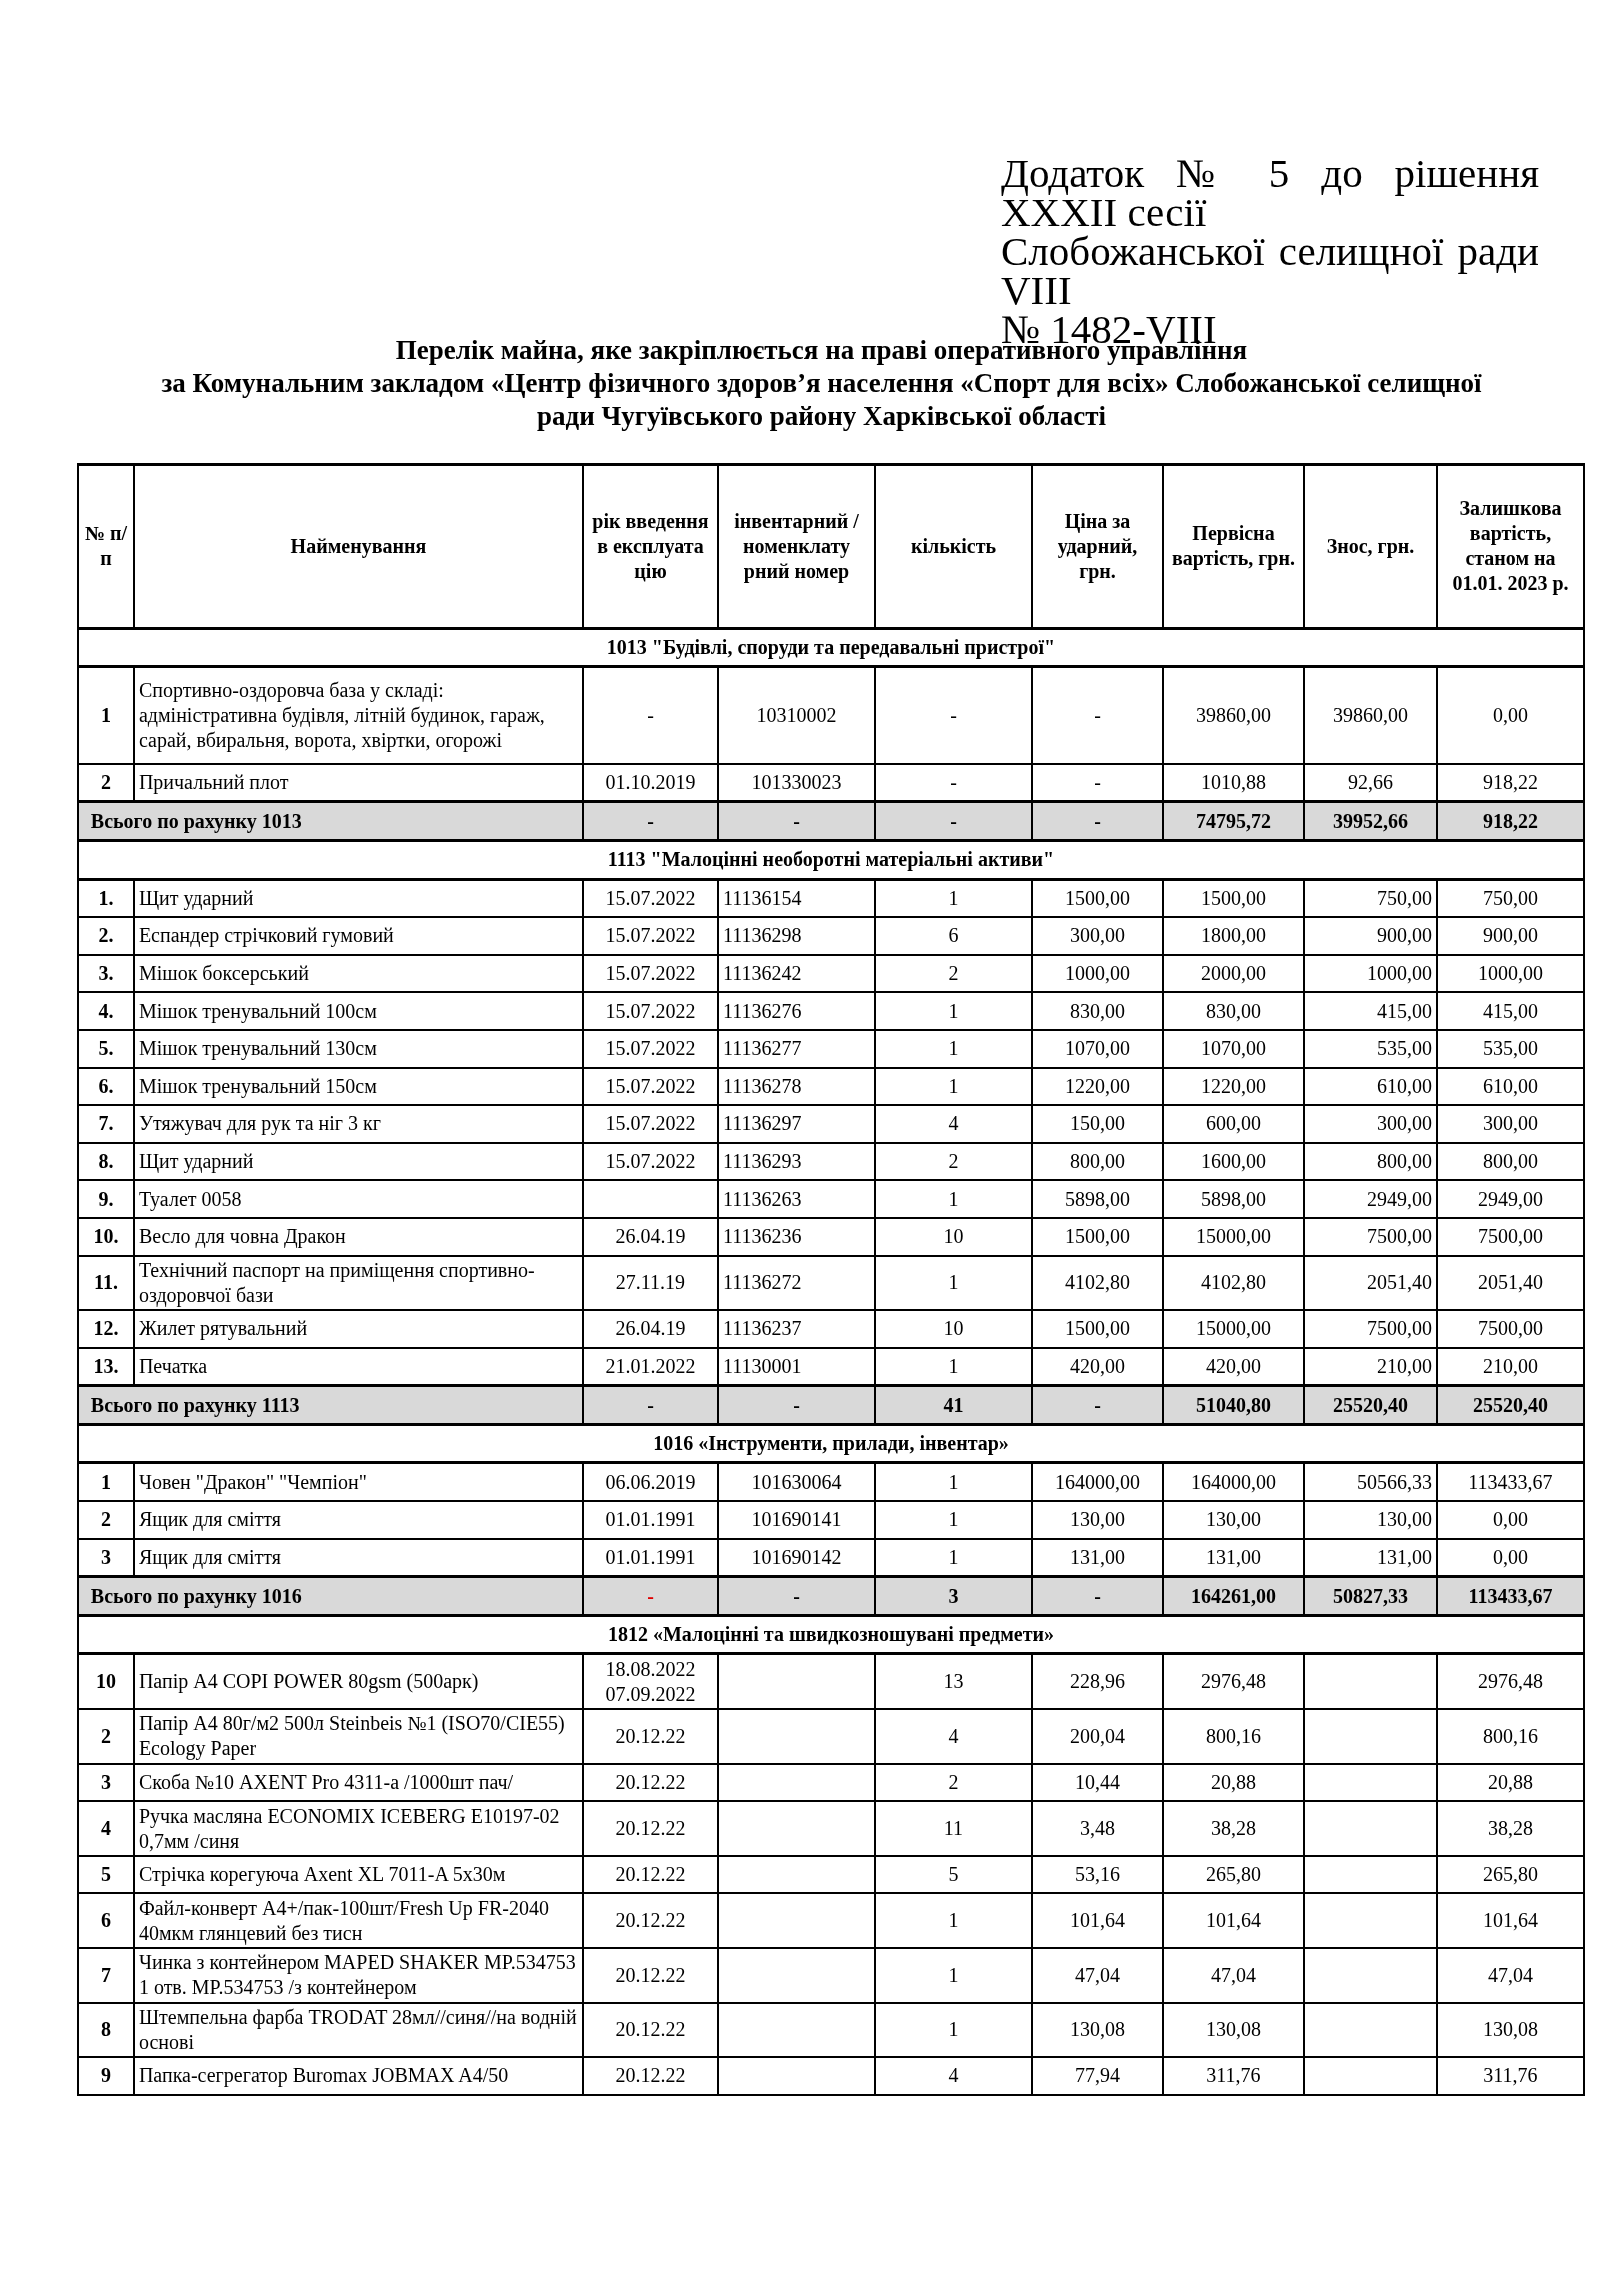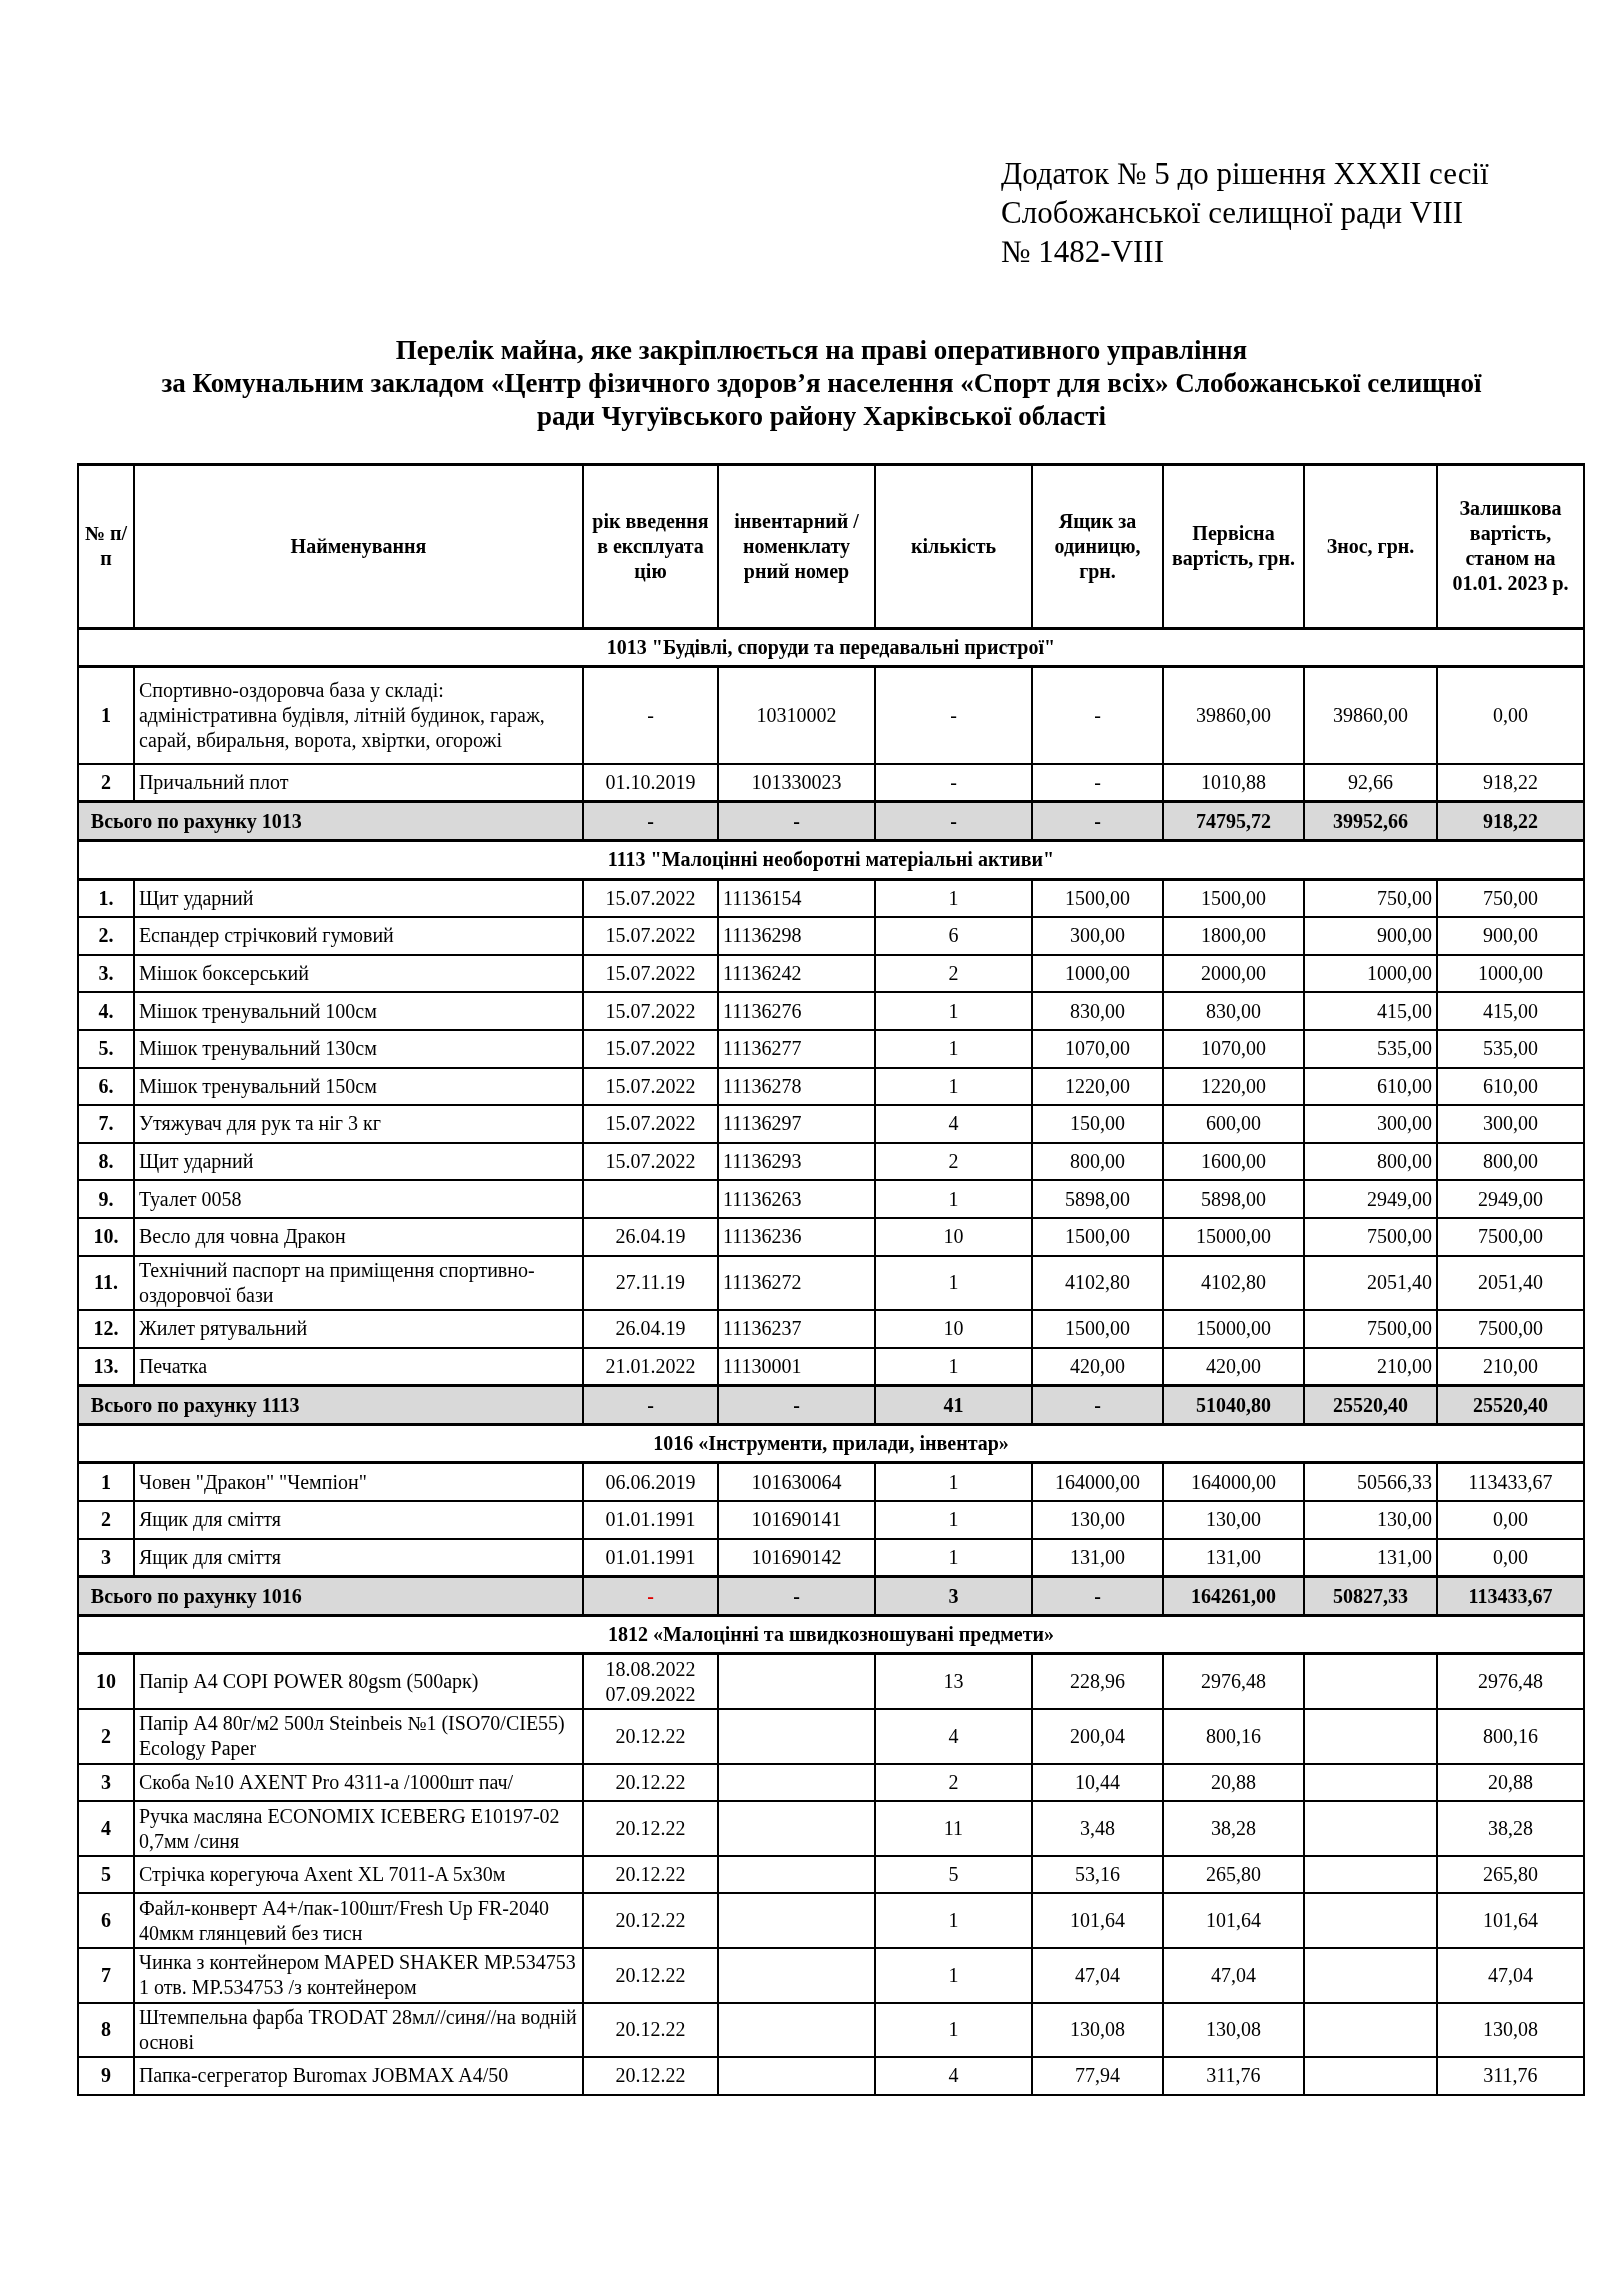--- a/index.html
+++ b/index.html
@@ -1,17 +1,17 @@
 <!DOCTYPE html>
 <html style="font-size:10.5px"><head>
 <meta charset="utf-8">
 <style>
   html, body { margin: 0; padding: 0; background: #ffffff; }
   body { width: 1623px; height: 2295px; position: relative; font-family: "Liberation Serif", serif; color: #000; }
-  .annex { position: absolute; left: 1001px; top: 154px; width: 538px; font-size: 31px; line-height: 39px; text-align: justify; }
+  .annex { position: absolute; left: 1001px; top: 154px; width: 538px; font-size: 41px; line-height: 39px; text-align: justify; }
   .annex span { display: block; }
   .title { position: absolute; left: 79px; top: 334px; width: 1485px; text-align: center; font-weight: bold; font-size: 27px; line-height: 33px; }
   .title div { white-space: nowrap; }
   table.main { position: absolute; left: 77px; top: 463px; width: 1506px; border-collapse: collapse; font-size: 20px; table-layout: fixed; }
   table.main td, table.main th { border: 2px solid #000; padding: 1.3px 3.9px; vertical-align: middle; line-height: 25px; }
   table.main th { font-weight: bold; text-align: center; font-size: 20px; height: 158px; border-top-width: 3.9px; border-bottom-width: 3.9px; }
   td.c { text-align: center; }
   td.r { text-align: right; padding-right: 33px; }
   td.l { text-align: left; padding-left: 13px; font-family: Liberation Serif, serif; }
   td.n { text-align: center; font-weight: bold; }
@@ -51,21 +51,21 @@
       <col style="width:133px">
       <col style="width:147px">
   </colgroup>
   <thead>
     <tr>
       <th>№ п/ п</th>
       <th>Найменування</th>
       <th>рік введення в експлуата цію</th>
       <th>інвентарний / номенклату рний номер</th>
       <th>кількість</th>
-      <th>Ящик за одиницю, грн.</th>
+      <th>Ціна за ударний, грн.</th>
       <th>Первісна вартість, грн.</th>
       <th>Знос, грн.</th>
       <th>Залишкова вартість, станом на 01.01. 2023 р.</th>
     </tr>
   </thead>
   <tbody id="tbody">
       <tr class="section">
         <td colspan="9">1013 "Будівлі, споруди та передавальні пристрої"</td>
       </tr>
       <tr class="item tall">

